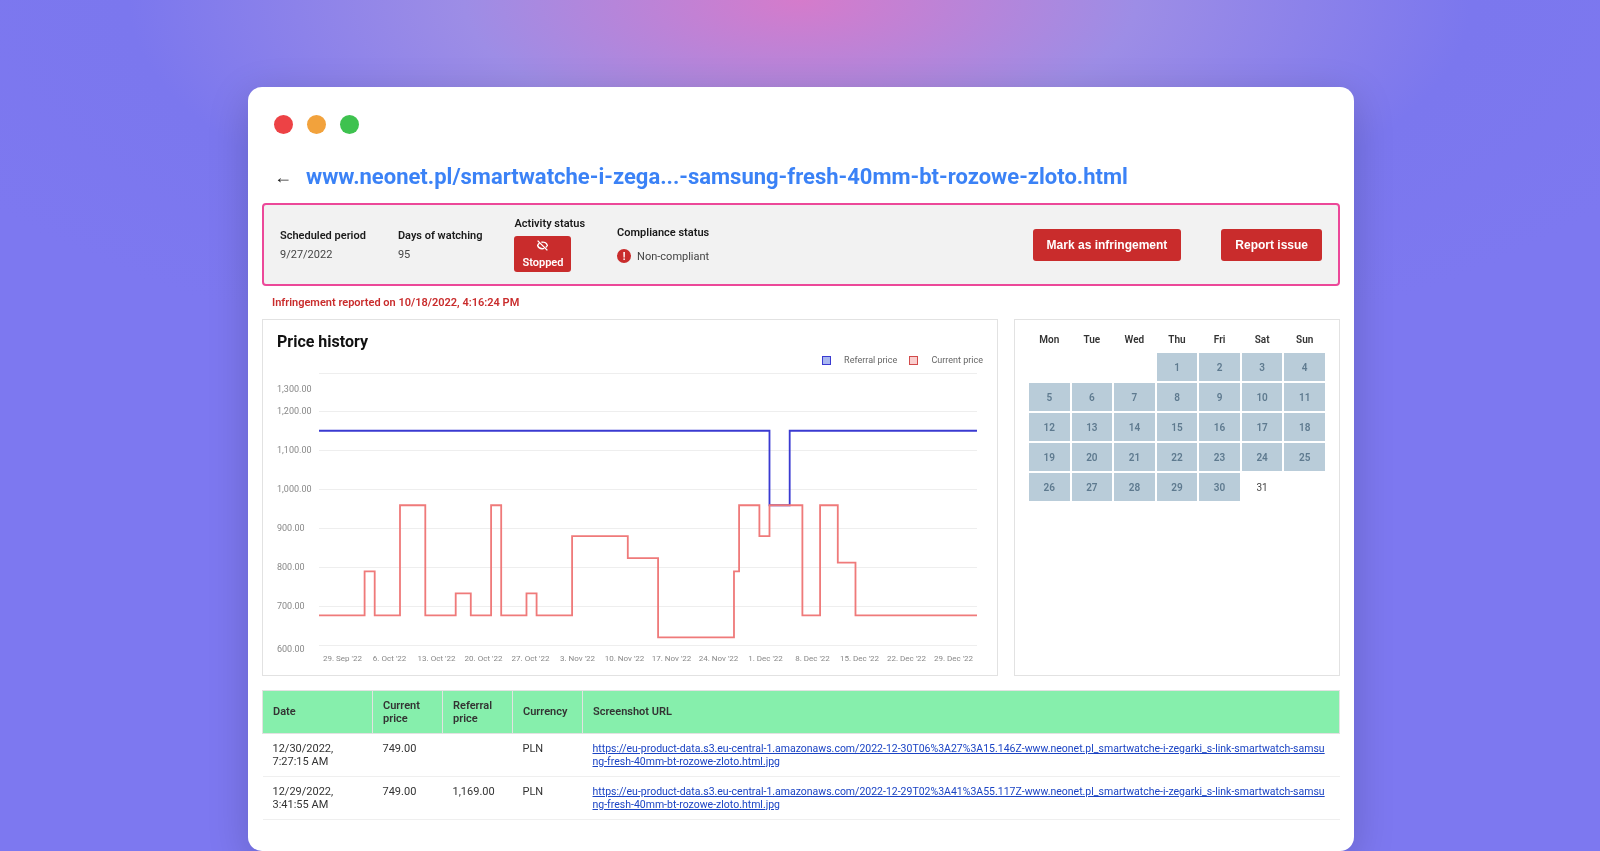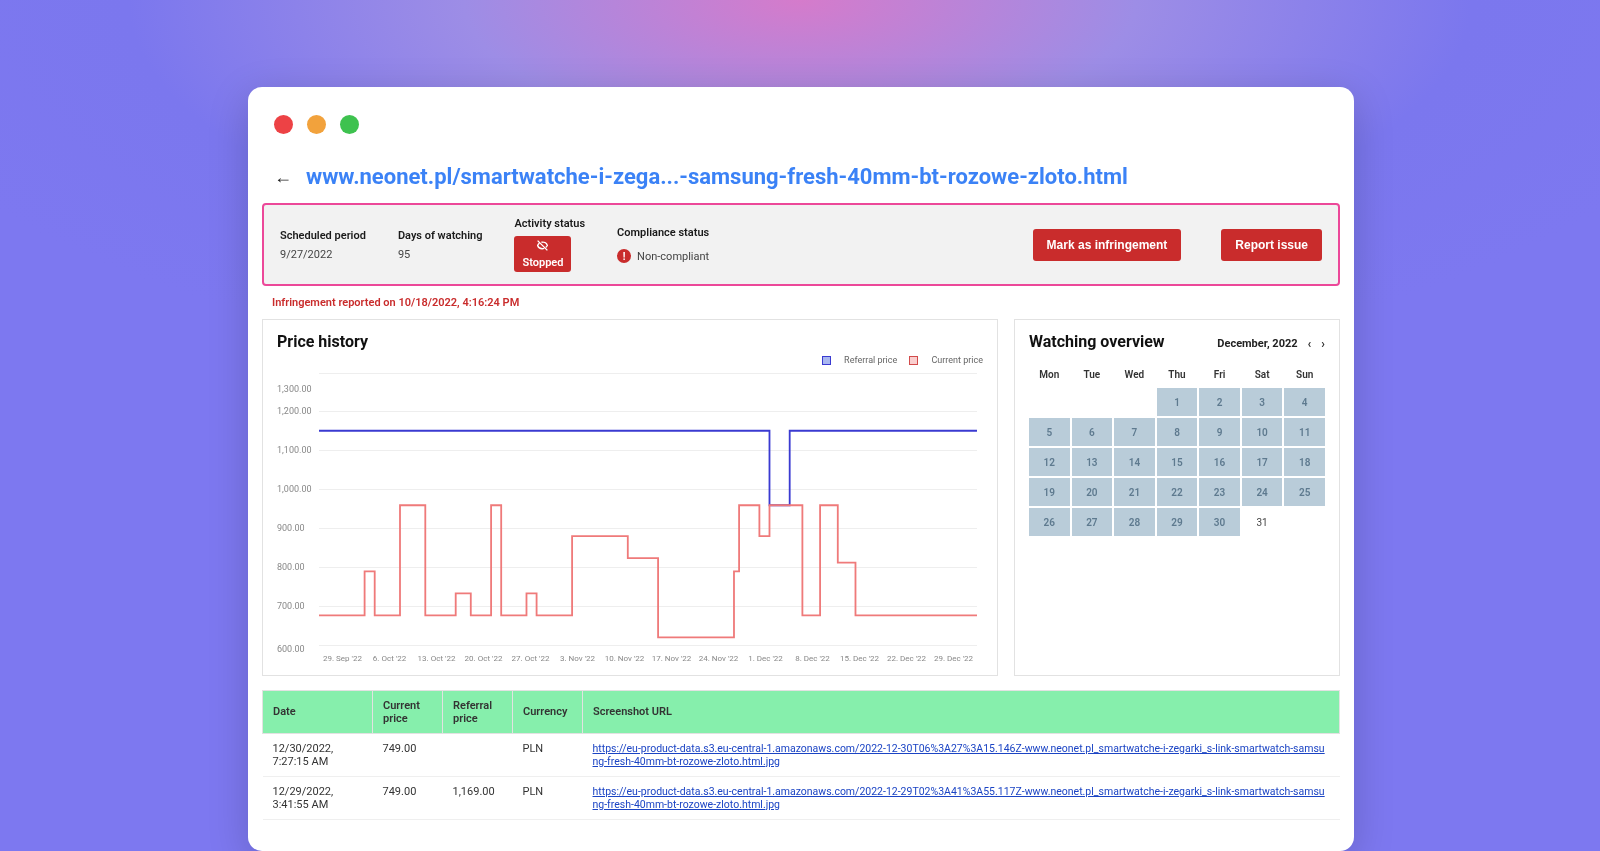--- a/index.html
+++ b/index.html
@@ -149,28 +149,20 @@
             <span>1. Dec '22</span>
             <span>8. Dec '22</span>
             <span>15. Dec '22</span>
             <span>22. Dec '22</span>
             <span>29. Dec '22</span>
           </div>
       </div>
     </div>
 
     <div class="panel calpanel">
-      <div class="calhead">
-        <div class="ptitle">Watching overview</div>
-        <div class="calnav">
-          <span>December, 2022</span>
-          <span class="chv">‹</span>
-          <span class="chv">›</span>
-        </div>
-      </div>
       <div class="calgrid" id="calgrid">
           <div class="dow">Mon</div>
           <div class="dow">Tue</div>
           <div class="dow">Wed</div>
           <div class="dow">Thu</div>
           <div class="dow">Fri</div>
           <div class="dow">Sat</div>
           <div class="dow">Sun</div>
           <div class="day empty"></div>
           <div class="day empty"></div>

